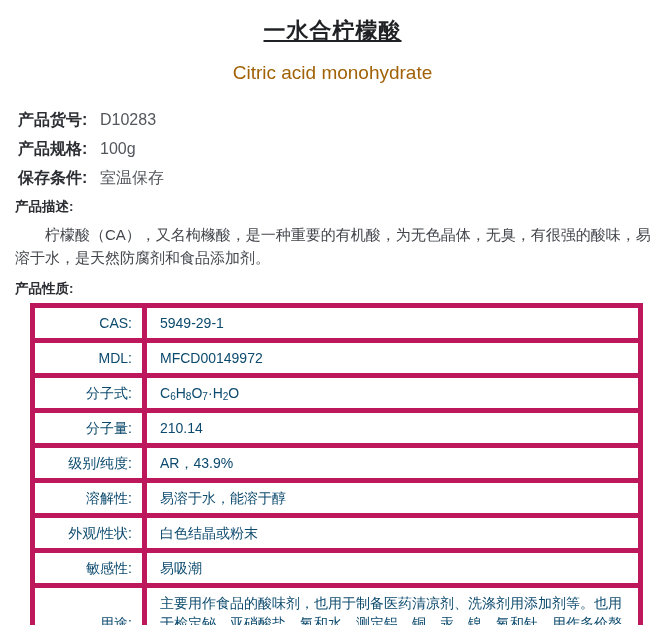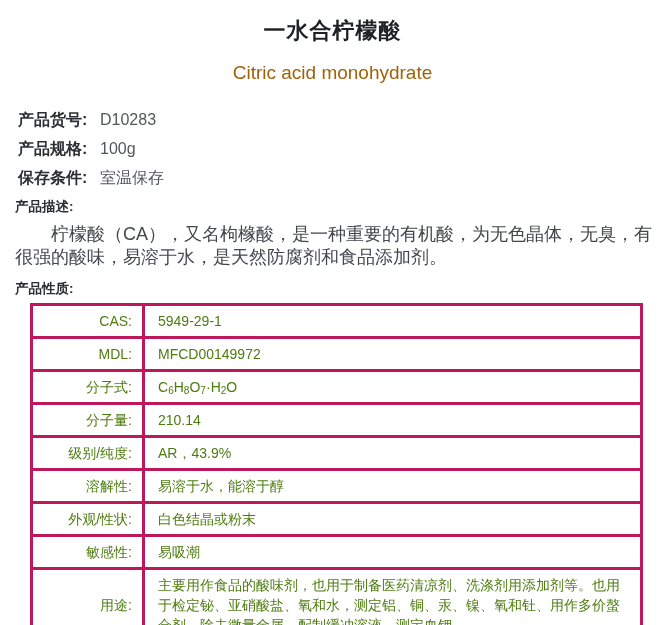--- a/index.html
+++ b/index.html
@@ -10,55 +10,55 @@
     font-family: "Liberation Sans", "DejaVu Sans", sans-serif;
     color: #43464c;
     overflow: hidden;
   }
   .page { width: 665px; height: 625px; }
 
   .title-zh {
     margin: 0; padding-top: 16px;
     text-align: center;
     font-size: 22px; font-weight: bold;
-    color: #1f2124; letter-spacing: 1px;
+    color: #1f2124; letter-spacing: 1px; text-decoration: underline;
   }
   .title-en {
     margin: 16px 0 0 0;
     text-align: center;
     font-size: 19px; font-weight: normal;
     color: #a16207;
   }
 
   .info-section { margin: 26px 0 0 18px; }
   .info-row { display: flex; align-items: baseline; margin-bottom: 10px; font-size: 16px; line-height: 19px; }
   .info-label { font-weight: bold; color: #2b2e33; width: 82px; flex: 0 0 82px; }
   .info-value { color: #53565c; }
 
   .section-label {
     font-size: 13.5px; font-weight: bold; color: #2b2e33;
     margin: 12px 0 0 15px; line-height: 15px;
   }
   .desc-text {
-    font-size: 18px; color: #43464c;
+    font-size: 15px; color: #43464c;
     line-height: 23px;
     margin: 9px 8px 0 15px;
     text-indent: 2em;
   }
 
   .props-table {
     border-collapse: collapse;
     table-layout: fixed;
     width: 613px;
     margin: 7px 0 0 30px;
   }
   .props-table td {
-    border: 3px solid #be185d;
+    border: 5px solid #be185d;
     font-size: 14px;
-    color: #4d7c0f;
+    color: #0c4a6e;
     vertical-align: middle;
   }
   .cell-label {
     width: 112px;
     text-align: right;
     padding: 5px 10px 5px 4px;
     line-height: 20px;
   }
   .cell-value {
     padding: 5px 10px 5px 13px;

